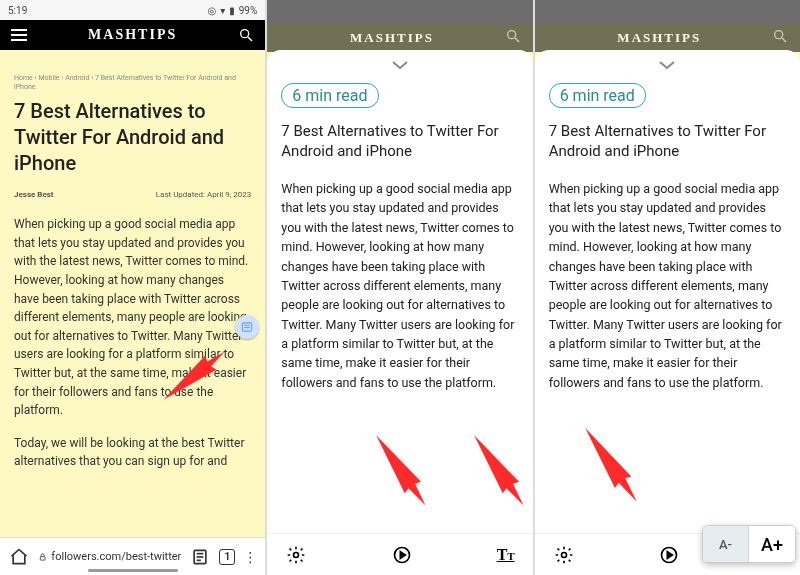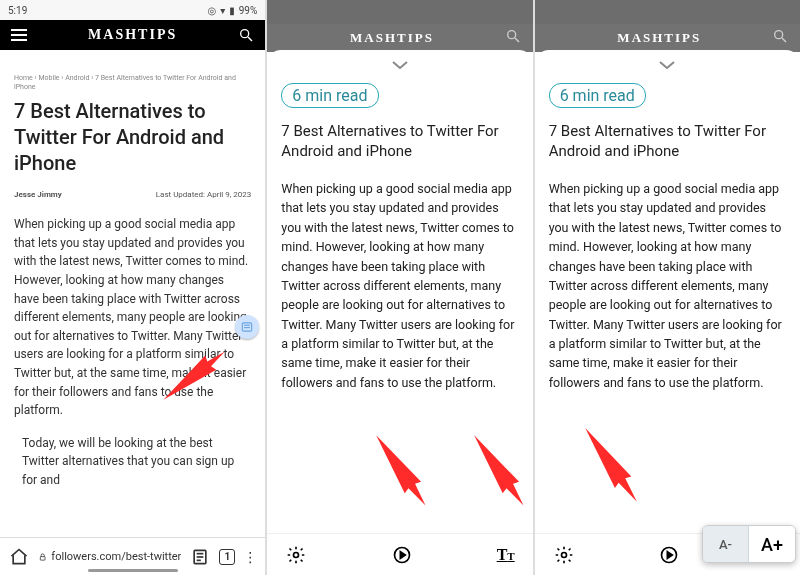--- a/index.html
+++ b/index.html
@@ -6,21 +6,21 @@
   body {
     font-family: -apple-system, BlinkMacSystemFont, "Segoe UI", Roboto, Arial, sans-serif;
     background: #ddd;
     width: 800px;
     height: 575px;
     overflow: hidden;
     display: flex;
     gap: 2px;
   }
   .panel {
-    background: #ffffff;
+    background: #fef9c3;
     height: 575px;
     position: relative;
     display: flex;
     flex-direction: column;
     overflow: hidden;
   }
   .panel1 { width: 266px; }
   .panel2 { width: 266px; }
   .panel3 { width: 266px; }
 
@@ -84,21 +84,21 @@
     font-size:8px; color:#555;
     margin-top:14px;
   }
   .author { font-weight:bold; }
   .p1-para {
     font-size:12px;
     color:#333;
     line-height:1.55;
     margin-top:16px;
   }
-  .p1-para.second { margin-top:14px;margin-left:8px; }
+  .p1-para.second { margin-top:14px; }
   .fab {
     position:absolute;
     width:24px; height:24px;
     background:#cfe3ff;
     border-radius:50%;
     top:265px; right:6px;
     box-shadow:0 1px 2px rgba(0,0,0,.3);
     display:flex; align-items:center; justify-content:center;
   }
   .fab svg { width:14px; height:14px; }
@@ -277,21 +277,21 @@
         <circle cx="10" cy="10" r="6"></circle>
           <line x1="15" y1="15" x2="21" y2="21"></line>
       </svg>
     </span>
   </div>
 
   <div class="p1-body">
     <div class="breadcrumb">Home › Mobile › Android › 7 Best Alternatives to Twitter For Android and iPhone</div>
     <div class="p1-title">7 Best Alternatives to Twitter For Android and iPhone</div>
     <div class="meta-row">
-      <span class="author">Jesse Jimmy</span>
+      <span class="author">Jesse Best</span>
       <span>Last Updated: April 9, 2023</span>
     </div>
     <div class="p1-para">When picking up a good social media app that lets you stay updated and provides you with the latest news, Twitter comes to mind. However, looking at how many changes have been taking place with Twitter across different elements, many people are looking out for alternatives to Twitter. Many Twitter users are looking for a platform similar to Twitter but, at the same time, make it easier for their followers and fans to use the platform.</div>
     <div class="p1-para second">Today, we will be looking at the best Twitter alternatives that you can sign up for and</div>
 
     <div class="fab">
       <svg viewBox="0 0 24 24" fill="#6aa6e0">
           <rect x="4" y="5" width="16" height="14" rx="2" fill="none" stroke="#6aa6e0" stroke-width="2"></rect>
           <line x1="7" y1="9" x2="17" y2="9" stroke="#6aa6e0" stroke-width="2"></line>
           <line x1="7" y1="13" x2="17" y2="13" stroke="#6aa6e0" stroke-width="2"></line>

